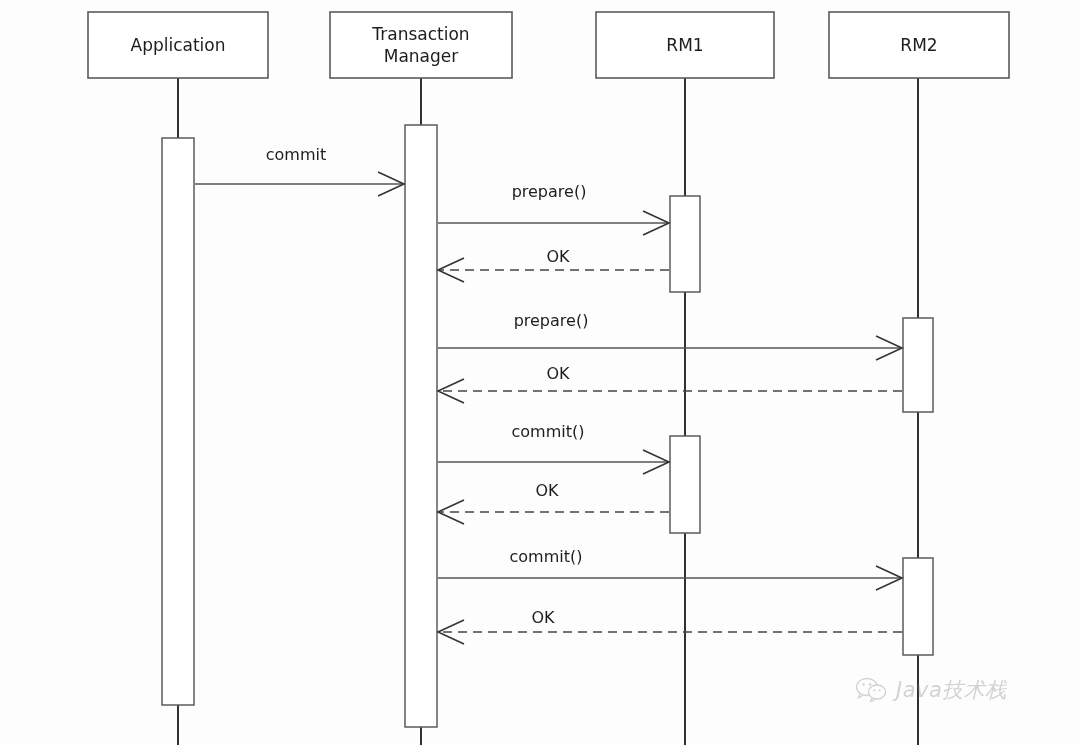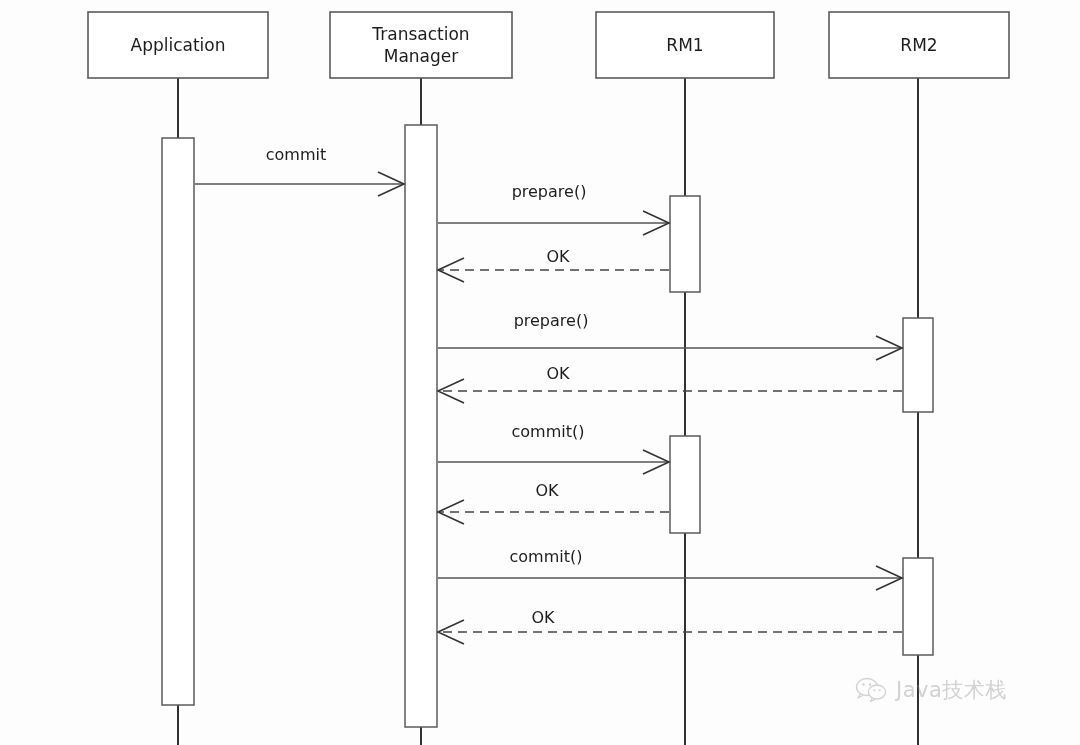--- a/index.html
+++ b/index.html
@@ -74,20 +74,21 @@
     gap: 7px;
     opacity: 0.38;
     pointer-events: none;
   }
   #watermark .wm-text {
     font-family: "DejaVu Sans", "Liberation Sans", sans-serif;
     font-size: 21px;
     color: #8d8d8d;
     white-space: nowrap;
     letter-spacing: 0.5px;
+    font-style: italic;
   }
 </style>
 </head>
 <body>
 
 <div id="canvas">
 
   <svg id="diagram" viewBox="0 0 1080 745">
     <g id="lifelines-layer">
         <line x1="178" y1="78" x2="178" y2="745" class="lifeline"></line>

